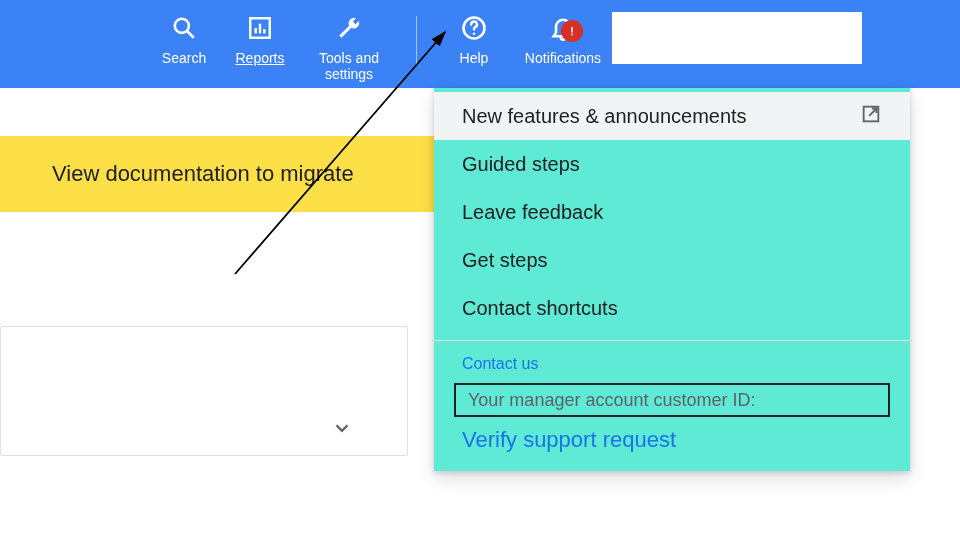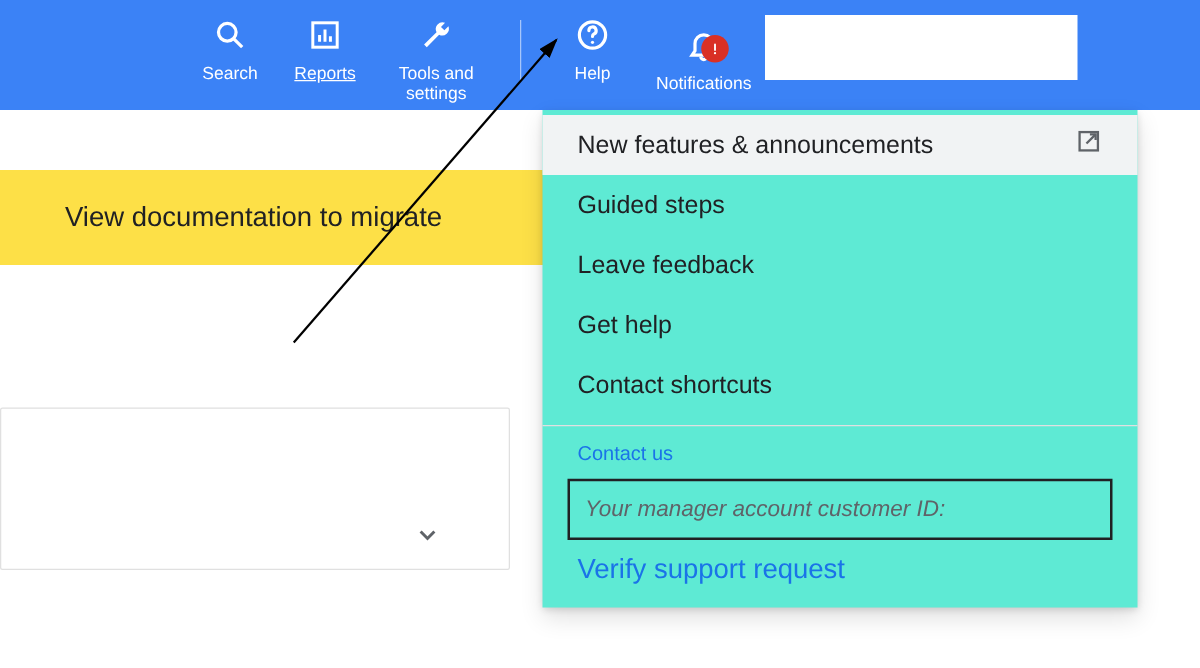--- a/index.html
+++ b/index.html
@@ -22,21 +22,21 @@
     align-items: center;
     font-size: 14px;
     cursor: pointer;
   }
   .nav-item .icon { height: 28px; display: flex; align-items: center; justify-content: center; }
   .nav-item .label { margin-top: 8px; line-height: 16px; text-align: center; white-space: pre-line; }
   .nav-search { width: 72px; }
   .nav-reports { width: 80px; text-decoration: underline; }
   .nav-tools { width: 98px; }
   .nav-help { width: 78px; }
-  .nav-notifications { width: 100px; justify-content: center; }
+  .nav-notifications { width: 100px; }
 
   .vdiv {
     width: 1px; height: 48px; background: rgba(255,255,255,0.55);
     margin: 2px 18px 0 18px;
   }
 
   .badge {
     position: absolute;
     top: 8px; right: 0;
     width: 22px; height: 22px;
@@ -106,22 +106,22 @@
     font-size: 16px;
     color: #1a73e8;
     margin-bottom: 10px;
   }
   .id-box {
     margin: 0 20px;
     border: 2px solid #202124;
     padding: 6px 12px;
     font-size: 18px;
     color: #5f6368;
-    height: 49px;
-    display: flex; align-items: center; font-style: italic;
+    height: 34px;
+    display: flex; align-items: center;
   }
   .verify-link {
     padding: 10px 28px 0 28px;
     font-size: 22px;
     color: #1a73e8;
     cursor: pointer;
   }
 
   .annot-arrow {
     position: absolute;
@@ -223,21 +223,21 @@
       </svg>
     </span>
   </div>
   <div class="menu-item">
     <span>Guided steps</span>
   </div>
   <div class="menu-item">
     <span>Leave feedback</span>
   </div>
   <div class="menu-item">
-    <span>Get help</span>
+    <span>Get steps</span>
   </div>
   <div class="menu-item">
     <span>Contact shortcuts</span>
   </div>
 
   <div class="menu-divider"></div>
 
   <div class="contact-head">Contact us</div>
 
   <div class="id-box">

